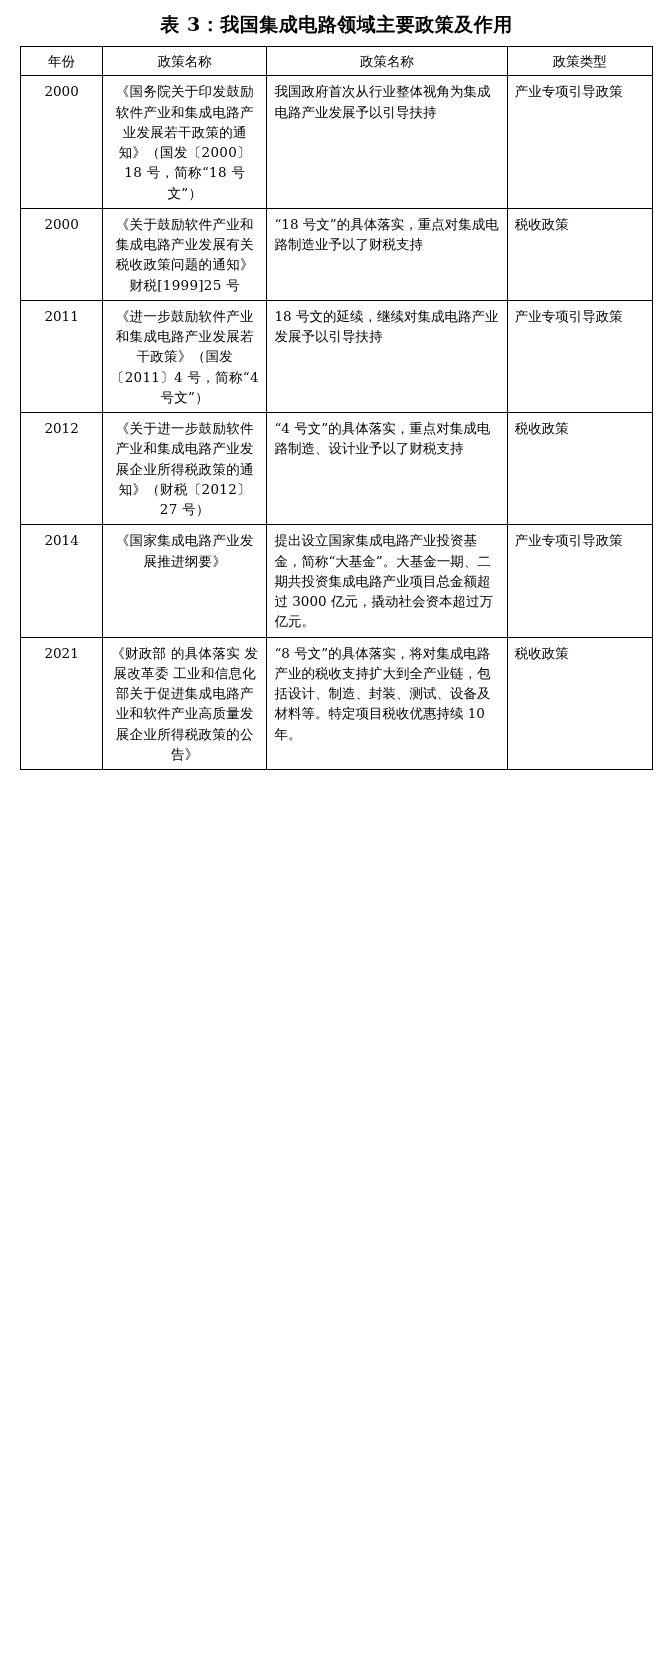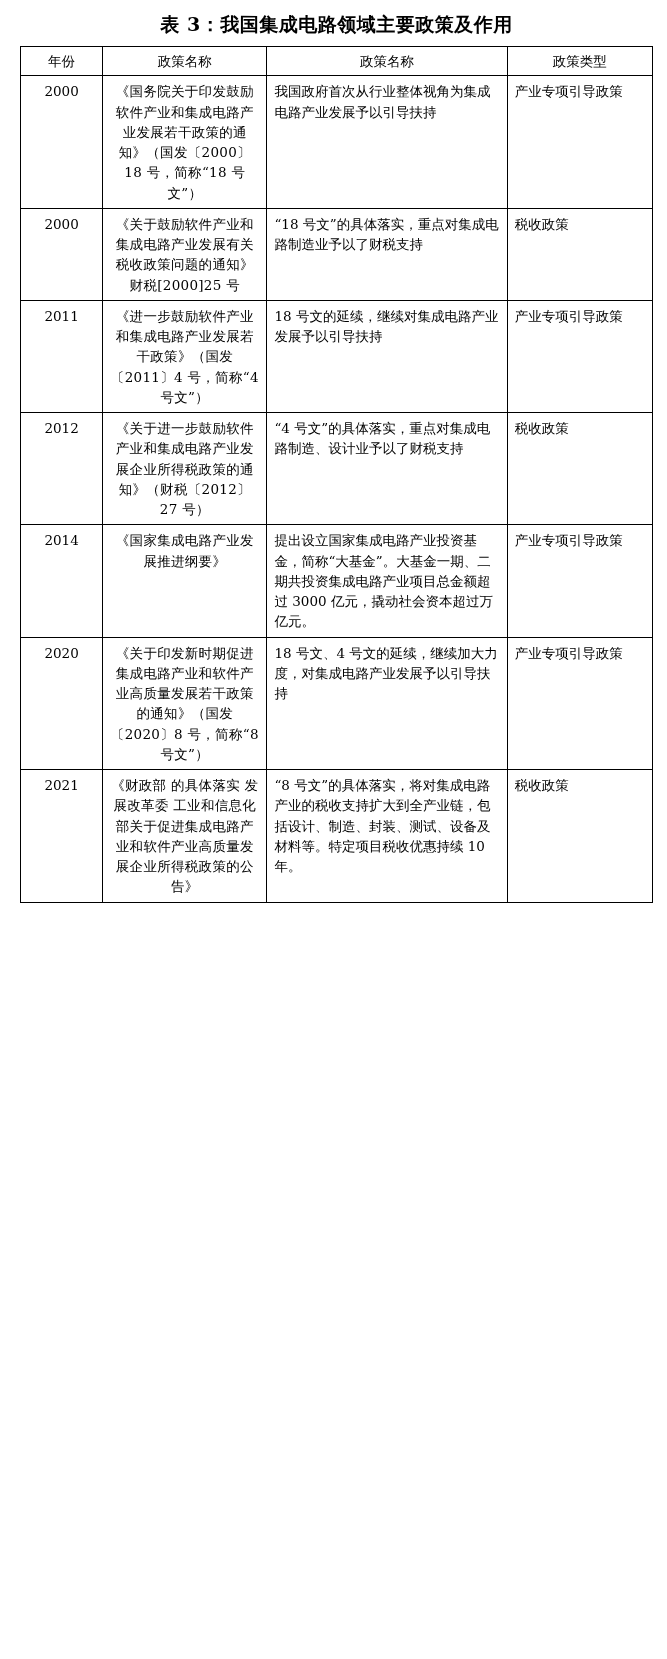--- a/index.html
+++ b/index.html
@@ -95,21 +95,21 @@
     </thead>
     <tbody>
       <tr>
         <td class="year">2000</td>
         <td class="name">《国务院关于印发鼓励软件产业和集成电路产业发展若干政策的通知》（国发〔2000〕18 号，简称“18 号文”）</td>
         <td class="effect">我国政府首次从行业整体视角为集成电路产业发展予以引导扶持</td>
         <td class="type">产业专项引导政策</td>
       </tr>
       <tr>
         <td class="year">2000</td>
-        <td class="name">《关于鼓励软件产业和集成电路产业发展有关税收政策问题的通知》财税[2000]25 号</td>
+        <td class="name">《关于鼓励软件产业和集成电路产业发展有关税收政策问题的通知》财税[1999]25 号</td>
         <td class="effect">“18 号文”的具体落实，重点对集成电路制造业予以了财税支持</td>
         <td class="type">税收政策</td>
       </tr>
       <tr>
         <td class="year">2011</td>
         <td class="name">《进一步鼓励软件产业和集成电路产业发展若干政策》（国发〔2011〕4 号，简称“4 号文”）</td>
         <td class="effect">18 号文的延续，继续对集成电路产业发展予以引导扶持</td>
         <td class="type">产业专项引导政策</td>
       </tr>
       <tr>
@@ -118,26 +118,20 @@
         <td class="effect">“4 号文”的具体落实，重点对集成电路制造、设计业予以了财税支持</td>
         <td class="type">税收政策</td>
       </tr>
       <tr>
         <td class="year">2014</td>
         <td class="name">《国家集成电路产业发展推进纲要》</td>
         <td class="effect">提出设立国家集成电路产业投资基金，简称“大基金”。大基金一期、二期共投资集成电路产业项目总金额超过 3000 亿元，撬动社会资本超过万亿元。</td>
         <td class="type">产业专项引导政策</td>
       </tr>
       <tr>
-        <td class="year">2020</td>
-        <td class="name">《关于印发新时期促进集成电路产业和软件产业高质量发展若干政策的通知》（国发〔2020〕8 号，简称“8 号文”）</td>
-        <td class="effect">18 号文、4 号文的延续，继续加大力度，对集成电路产业发展予以引导扶持</td>
-        <td class="type">产业专项引导政策</td>
-      </tr>
-      <tr>
         <td class="year">2021</td>
         <td class="name">《财政部 的具体落实 发展改革委 工业和信息化部关于促进集成电路产业和软件产业高质量发展企业所得税政策的公告》</td>
         <td class="effect">“8 号文”的具体落实，将对集成电路产业的税收支持扩大到全产业链，包括设计、制造、封装、测试、设备及材料等。特定项目税收优惠持续 10 年。</td>
         <td class="type">税收政策</td>
       </tr>
     </tbody>
   </table>
 
 </div>
 

